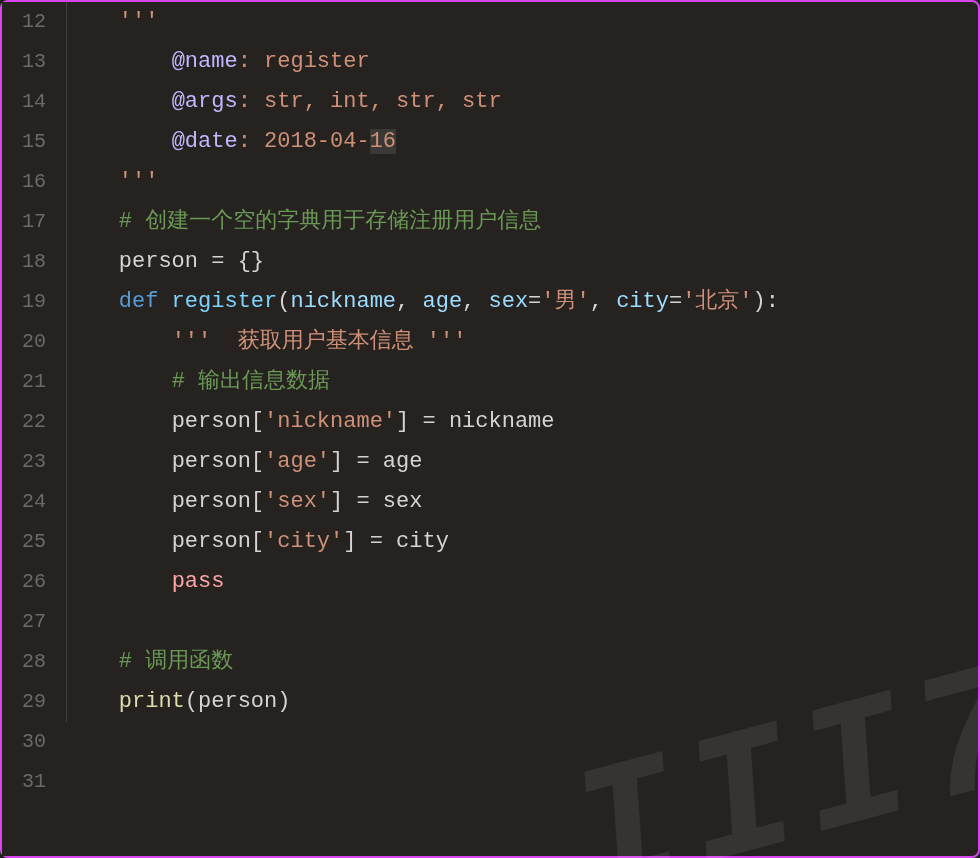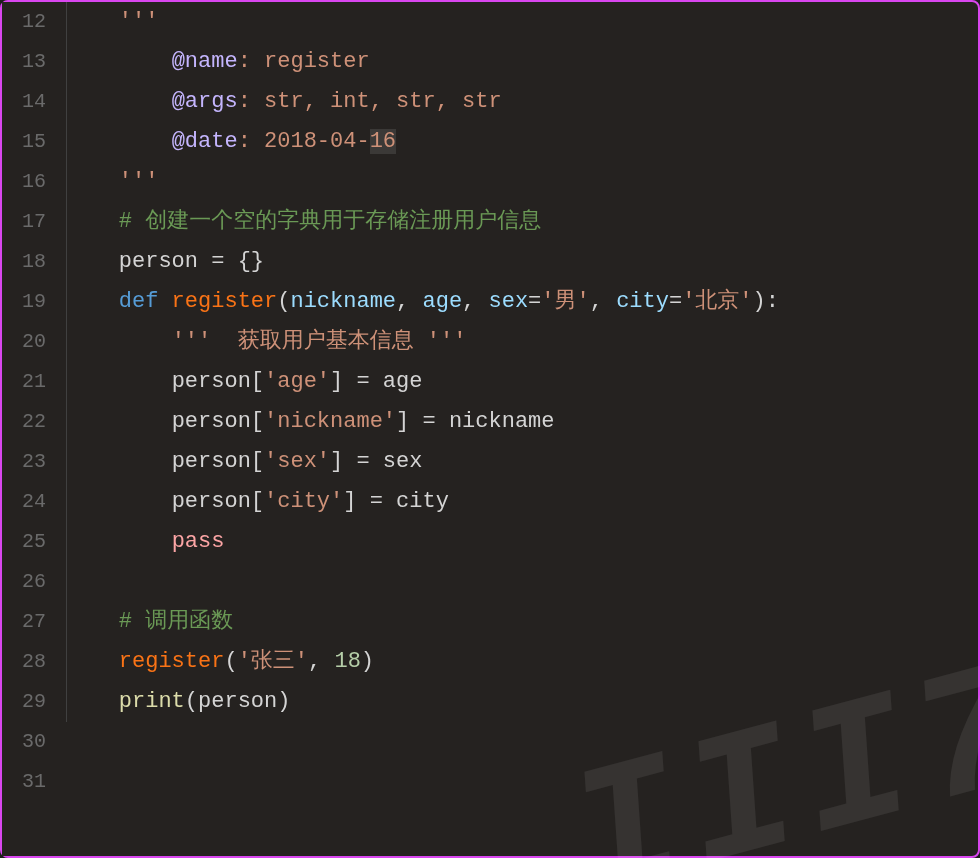--- a/index.html
+++ b/index.html
@@ -55,21 +55,21 @@
       top: 0;
       bottom: 0;
       width: 1px;
       background: #404040;
     }
     
     .tok-string { color: #ce9178; }
     .tok-docstring { color: #ce9178; }
     .tok-comment { color: #6a9955; }
     .tok-keyword { color: #569cd6; }
-    .tok-funcname { color: #f97316; }
+    .tok-funcname { color: #7dd3fc; }
     .tok-param { color: #9cdcfe; }
     .tok-default { color: #d4d4d4; }
     .tok-builtin { color: #dcdcaa; }
     .tok-magenta { color: #fca5a5; }
     .tok-tag { color: #c4b5fd; }
     .tok-number { color: #b5cea8; }
     .highlight-bg { background: rgba(100,100,100,0.35); }
     
     .watermark {
       position: absolute;
@@ -123,35 +123,35 @@
     <div class="code-line"><span class="indent-guide"></span>    <span class="tok-docstring">'''</span></div>
 
     <div class="code-line"><span class="indent-guide"></span>    <span class="tok-comment"># 创建一个空的字典用于存储注册用户信息</span></div>
 
     <div class="code-line"><span class="indent-guide"></span>    <span class="tok-default">person = {}</span></div>
 
     <div class="code-line"><span class="indent-guide"></span>    <span class="tok-keyword">def</span><span class="tok-funcname"> register</span><span class="tok-default">(</span><span class="tok-param">nickname</span><span class="tok-default">, </span><span class="tok-param">age</span><span class="tok-default">, </span><span class="tok-param">sex</span><span class="tok-default">=</span><span class="tok-string">'男'</span><span class="tok-default">, </span><span class="tok-param">city</span><span class="tok-default">=</span><span class="tok-string">'北京'</span><span class="tok-default">):</span></div>
 
     <div class="code-line"><span class="indent-guide"></span>        <span class="tok-docstring">'''</span><span class="tok-docstring">  获取用户基本信息 </span><span class="tok-docstring">'''</span></div>
 
+    <div class="code-line"><span class="indent-guide"></span>        <span class="tok-comment"># 输出信息数据</span></div>
+
+    <div class="code-line"><span class="indent-guide"></span>        <span class="tok-default">person[</span><span class="tok-string">'nickname'</span><span class="tok-default">] = nickname</span></div>
 
     <div class="code-line"><span class="indent-guide"></span>        <span class="tok-default">person[</span><span class="tok-string">'age'</span><span class="tok-default">] = age</span></div>
-
-    <div class="code-line"><span class="indent-guide"></span>        <span class="tok-default">person[</span><span class="tok-string">'nickname'</span><span class="tok-default">] = nickname</span></div>
 
     <div class="code-line"><span class="indent-guide"></span>        <span class="tok-default">person[</span><span class="tok-string">'sex'</span><span class="tok-default">] = sex</span></div>
 
     <div class="code-line"><span class="indent-guide"></span>        <span class="tok-default">person[</span><span class="tok-string">'city'</span><span class="tok-default">] = city</span></div>
 
     <div class="code-line"><span class="indent-guide"></span>        <span class="tok-magenta">pass</span></div>
 
     <div class="code-line"><span class="indent-guide"></span></div>
 
     <div class="code-line"><span class="indent-guide"></span>    <span class="tok-comment"># 调用函数</span></div>
 
-    <div class="code-line"><span class="indent-guide"></span>    <span class="tok-funcname">register</span><span class="tok-default">(</span><span class="tok-string">'张三'</span><span class="tok-default">, </span><span class="tok-number">18</span><span class="tok-default">)</span></div>
 
 
     <div class="code-line"><span class="indent-guide"></span>    <span class="tok-builtin">print</span><span class="tok-default">(person)</span></div>
   </div>
 </div>
 
 <div class="watermark">III7</div>
 
 </body></html>

